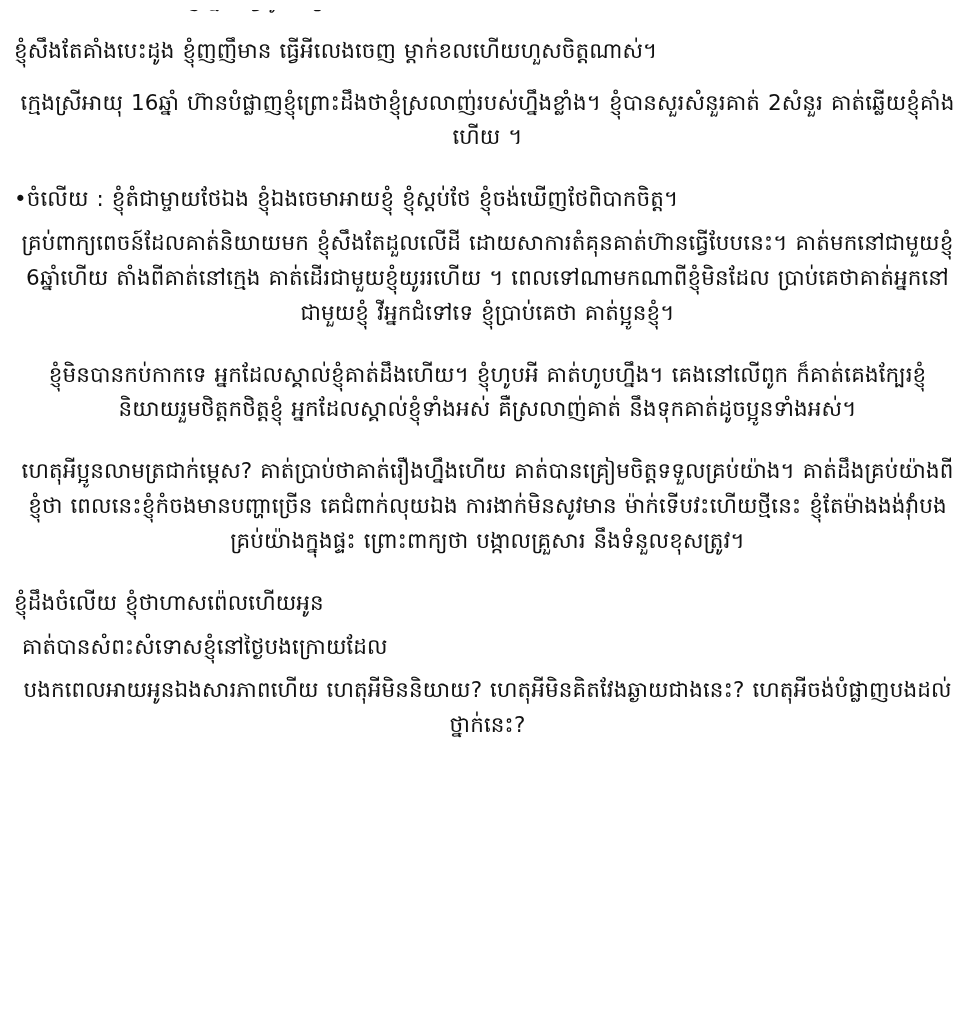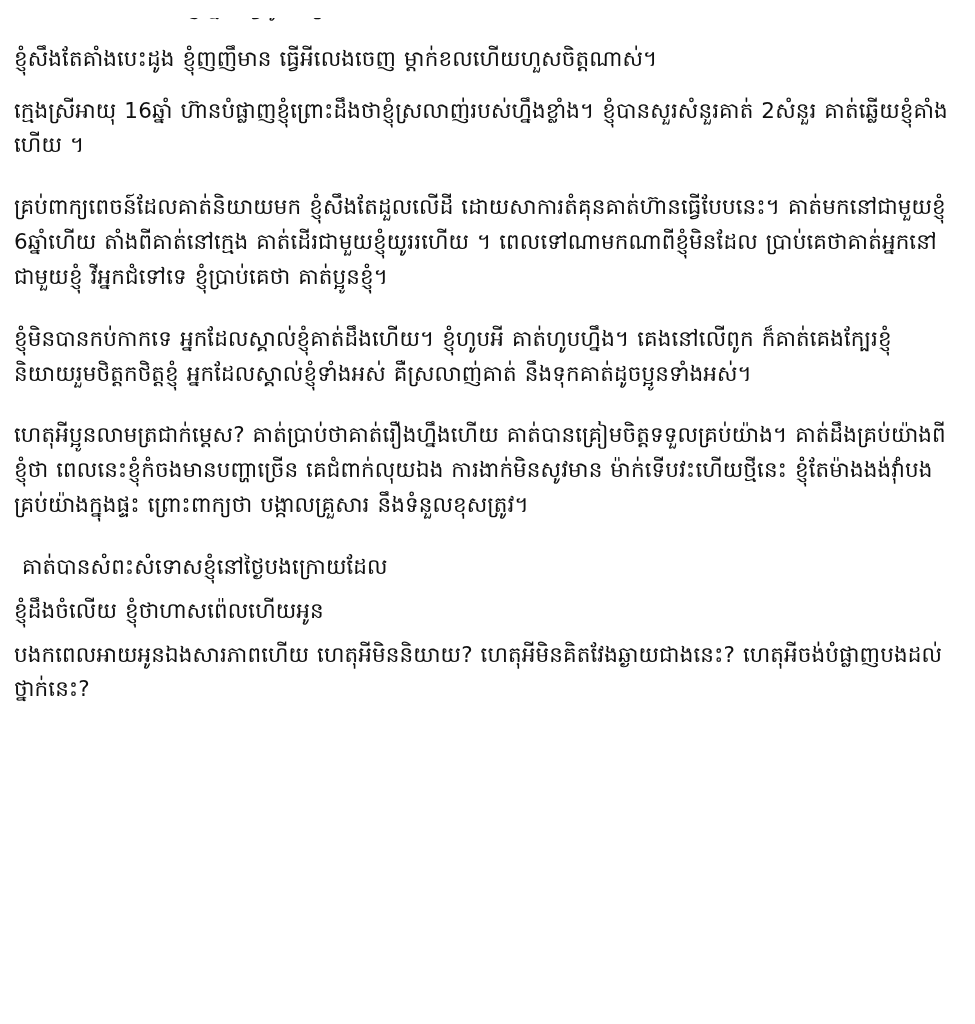--- a/index.html
+++ b/index.html
@@ -13,41 +13,41 @@
     overflow: hidden;
     font-family: "DejaVu Sans", "Liberation Sans", sans-serif;
     color: #0b0b0b;
   }
   .page {
     position: relative;
     width: 975px;
     height: 780px;
     background: #ffffff;
     overflow: hidden;
-    margin-top: 8px;
   }
   .doc {
     position: absolute;
     left: 0;
     top: -18px;
     width: 975px;
     padding: 0 14px 0 14px;
     box-sizing: border-box;
   }
   .para {
     font-size: 21.5px;
     line-height: 1.62;
     margin: 0 0 17px 0;
     letter-spacing: 0.1px;
     word-spacing: 1px;
     color: #111111;
     white-space: pre-wrap;
   }
   .para.gap-lg {
     margin-bottom: 27px;
+    text-align: center;
   }
   .para.gap-sm {
     margin-bottom: 9px;
   }
   .clip-top {
     position: absolute;
     left: 0;
     top: 0;
     width: 975px;
     height: 10px;
@@ -64,23 +64,24 @@
   }
 </style>
 </head>
 <body>
 
 <div class="page">
   <div class="doc">
     <p class="para">យកពាក់លេង ថតពេញហ្នឹង ធ្វើដូចជាគ្រប់យ៉ាងជារបស់គាត់។</p>
     <p class="para">ខ្ញុំសឹងតែគាំងបេះដូង ខ្ញុំញញឹមាន ធ្វើអីលេងចេញ ម្តាក់ខលហើយហួសចិត្តណាស់។</p>
     <p class="para gap-lg">ក្មេងស្រីអាយុ 16ឆ្នាំ ហ៊ានបំផ្លាញខ្ញុំព្រោះដឹងថាខ្ញុំស្រលាញ់របស់ហ្នឹងខ្លាំង។ ខ្ញុំបានសួរសំនួរគាត់ 2សំនួរ គាត់ឆ្លើយខ្ញុំគាំងហើយ ។</p>
+    <p class="para gap-sm">•ចំលើយ : ខ្ញុំតំជាម្ចាយថែឯង ខ្ញុំឯងចេមាអាយខ្ញុំ ខ្ញុំស្តប់ថែ ខ្ញុំចង់ឃើញថែពិបាកចិត្ត។</p>
     <p class="para gap-lg">គ្រប់ពាក្យពេចន៍ដែលគាត់និយាយមក ខ្ញុំសឹងតែដួលលើដី ដោយសាការតំគុនគាត់ហ៊ានធ្វើបែបនេះ។ គាត់មកនៅជាមួយខ្ញុំ 6ឆ្នាំហើយ តាំងពីគាត់នៅក្មេង គាត់ដើរជាមួយខ្ញុំយូររហើយ ។ ពេលទៅណាមកណាពីខ្ញុំមិនដែល ប្រាប់គេថាគាត់អ្នកនៅជាមួយខ្ញុំ វីអ្នកជំទៅទេ ខ្ញុំប្រាប់គេថា គាត់ប្អូនខ្ញុំ។</p>
     <p class="para gap-lg">ខ្ញុំមិនបានកប់កាកទេ អ្នកដែលស្គាល់ខ្ញុំគាត់ដឹងហើយ។ ខ្ញុំហូបអី គាត់ហូបហ្នឹង។ គេងនៅលើពូក ក៏គាត់គេងក្បែរខ្ញុំ និយាយរួមថិត្តកថិត្តខ្ញុំ អ្នកដែលស្គាល់ខ្ញុំទាំងអស់ គឺស្រលាញ់គាត់ នឹងទុកគាត់ដូចប្អូនទាំងអស់។</p>
     <p class="para gap-lg">ហេតុអីប្អូនលាមត្រជាក់ម្តេស? គាត់ប្រាប់ថាគាត់រឿងហ្នឹងហើយ គាត់បានគ្រៀមចិត្តទទួលគ្រប់យ៉ាង។ គាត់ដឹងគ្រប់យ៉ាងពីខ្ញុំថា ពេលនេះខ្ញុំកំចងមានបញ្ហាច្រើន គេជំពាក់លុយឯង ការងាក់មិនសូវមាន ម៉ាក់ទើបវះហើយថ្មីនេះ ខ្ញុំតែម៉ាងងង់វ៉ាំបងគ្រប់យ៉ាងក្នុងផ្ទះ ព្រោះពាក្យថា បង្កាលគ្រួសារ នឹងទំនួលខុសត្រូវ។</p>
+    <p class="para gap-sm">ខ្ញុំដឹងចំលើយ ខ្ញុំថាហាសព៉េលហើយអូន</p>
     <p class="para gap-sm"> គាត់បានសំពះសំទោសខ្ញុំនៅថ្ងៃបងក្រោយដែល</p>
-    <p class="para gap-sm">ខ្ញុំដឹងចំលើយ ខ្ញុំថាហាសព៉េលហើយអូន</p>
     <p class="para gap-lg">បងកពេលអាយអូនឯងសារភាពហើយ ហេតុអីមិននិយាយ? ហេតុអីមិនគិតវែងឆ្ងាយជាងនេះ? ហេតុអីចង់បំផ្លាញបងដល់ថ្នាក់នេះ?</p>
 
   </div>
   <div class="clip-top"></div>
   <div class="edge-fade"></div>
 </div>
 
 </body></html>

